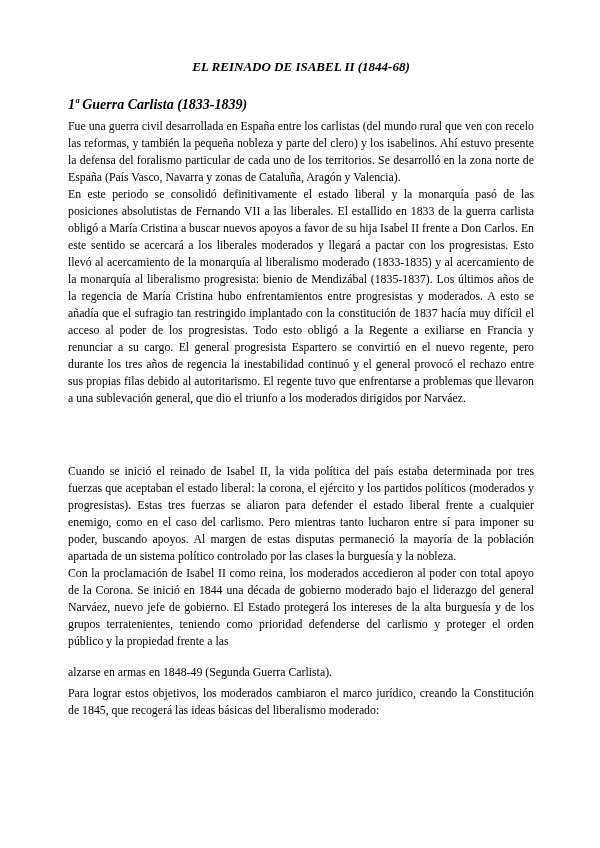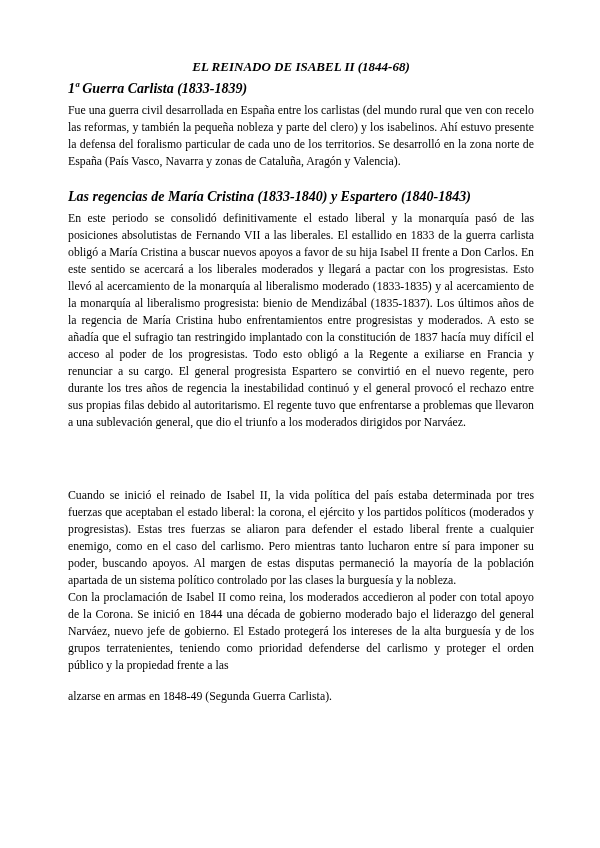--- a/index.html
+++ b/index.html
@@ -21,21 +21,21 @@
     color: #000000;
     font-size: 11.8px;
     line-height: 17px;
   }
   .doc-title {
     text-align: center;
     font-weight: bold;
     font-style: italic;
     font-size: 13px;
     line-height: 18px;
-    margin: 0 0 4px 0;
+    margin: 0 0 20px 0;
   }
   .heading {
     font-weight: bold;
     font-style: italic;
     font-size: 14px;
     line-height: 17px;
     margin: 18px 0 5px 0;
   }
   .heading.first {
     margin-top: 2px;
@@ -64,23 +64,23 @@
 <div class="page">
 
   <div class="doc-title">EL REINADO DE ISABEL II (1844-68)</div>
 
   <div>
     <div class="heading first">1ª Guerra Carlista (1833-1839)</div>
     <p>Fue una guerra civil desarrollada en España entre los carlistas (del mundo rural que ven con recelo las reformas, y también la pequeña nobleza y parte del clero) y los isabelinos. Ahí estuvo presente la defensa del foralismo particular de cada uno de los territorios. Se desarrolló en la zona norte de España (País Vasco, Navarra y zonas de Cataluña, Aragón y Valencia).</p>
   </div>
 
   <div>
-    <div class="heading">Las regencias de María Cristina (1833-1840) y Espartero (1840-1843)</div>
     <p>En este periodo se consolidó definitivamente el estado liberal y la monarquía pasó de las posiciones absolutistas de Fernando VII a las liberales. El estallido en 1833 de la guerra carlista obligó a María Cristina a buscar nuevos apoyos a favor de su hija Isabel II frente a Don Carlos. En este sentido se acercará a los liberales moderados y llegará a pactar con los progresistas. Esto llevó al acercamiento de la monarquía al liberalismo moderado (1833-1835) y al acercamiento de la monarquía al liberalismo progresista: bienio de Mendizábal (1835-1837). Los últimos años de la regencia de María Cristina hubo enfrentamientos entre progresistas y moderados. A esto se añadía que el sufragio tan restringido implantado con la constitución de 1837 hacía muy difícil el acceso al poder de los progresistas. Todo esto obligó a la Regente a exiliarse en Francia y renunciar a su cargo. El general progresista Espartero se convirtió en el nuevo regente, pero durante los tres años de regencia la inestabilidad continuó y el general provocó el rechazo entre sus propias filas debido al autoritarismo. El regente tuvo que enfrentarse a problemas que llevaron a una sublevación general, que dio el triunfo a los moderados dirigidos por Narváez.</p>
     <p class="gap-large">Cuando se inició el reinado de Isabel II, la vida política del país estaba determinada por tres fuerzas que aceptaban el estado liberal: la corona, el ejército y los partidos políticos (moderados y progresistas). Estas tres fuerzas se aliaron para defender el estado liberal frente a cualquier enemigo, como en el caso del carlismo. Pero mientras tanto lucharon entre sí para imponer su poder, buscando apoyos. Al margen de estas disputas permaneció la mayoría de la población apartada de un sistema político controlado por las clases la burguesía y la nobleza.</p>
   </div>
 
   <div>
     <p>Con la proclamación de Isabel II como reina, los moderados accedieron al poder con total apoyo de la Corona. Se inició en 1844 una década de gobierno moderado bajo el liderazgo del general Narváez, nuevo jefe de gobierno. El Estado protegerá los intereses de la alta burguesía y de los grupos terratenientes, teniendo como prioridad defenderse del carlismo y proteger el orden público y la propiedad frente a las</p>
     <p class="after-break">alzarse en armas en 1848-49 (Segunda Guerra Carlista).</p>
+    <p class="small-gap">Para lograr estos objetivos, los moderados cambiaron el marco jurídico, creando la Constitución de 1845, que recogerá las ideas básicas del liberalismo moderado:</p>
   </div>
 
 </div>
 
 </body></html>

